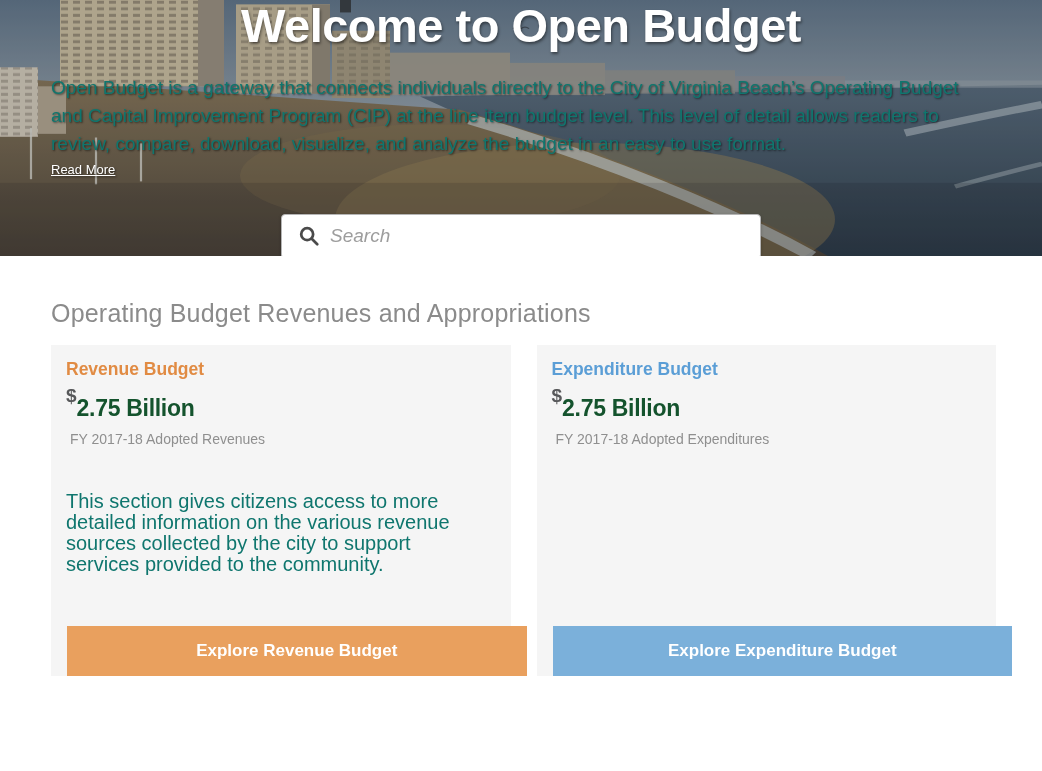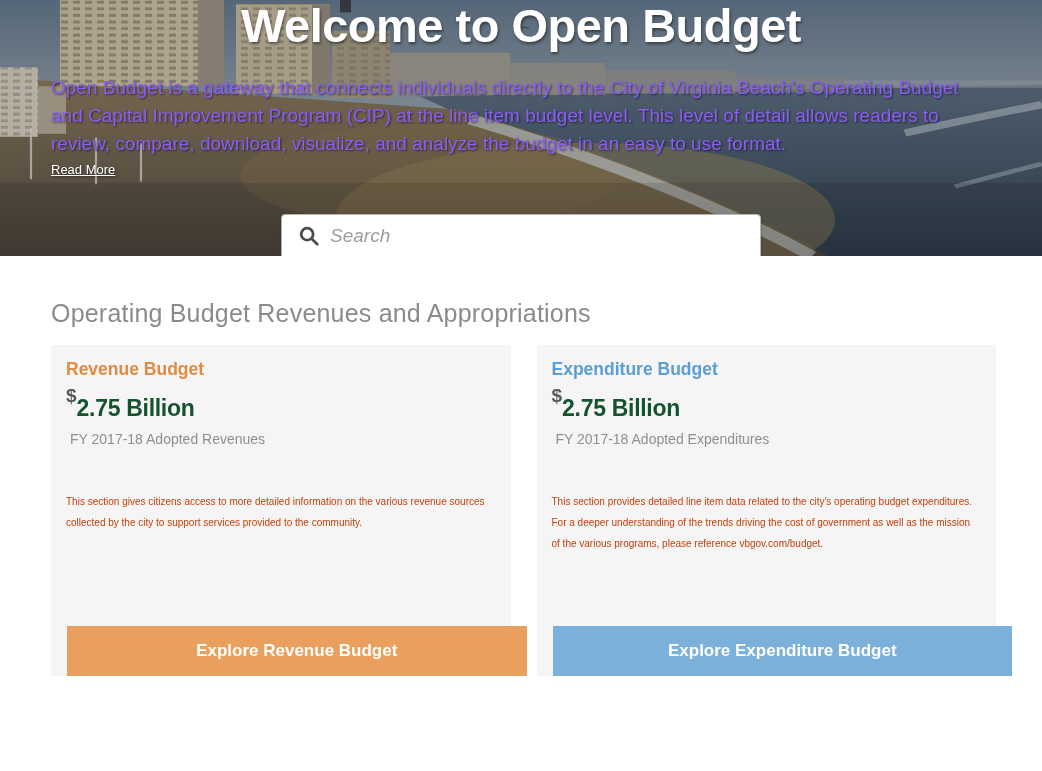--- a/index.html
+++ b/index.html
@@ -28,21 +28,21 @@
     text-align: center;
     color: #ffffff;
     font-size: 47px;
     font-weight: 700;
     line-height: 1.12;
     text-shadow: 1px 2px 3px rgba(0,0,0,0.45);
     letter-spacing: -0.5px;
   }
   .hero-desc {
     margin: 21px 51px 0 51px;
-    color: #8b5cf6;
+    color: #0f766e;
     font-size: 19px;
     line-height: 28px;
     text-shadow: 1px 1px 2px rgba(0,0,0,0.55);
   }
   .read-more {
     display: inline-block;
     margin: 4px 0 0 51px;
     color: #ffffff;
     font-size: 13px;
     text-decoration: underline;
@@ -100,23 +100,23 @@
   .currency {
     font-size: 19px;
     font-weight: 700;
     vertical-align: 14px;
     color: #57585a;
   }
   .amount { font-size: 23px; font-weight: 700; color: #14532d; letter-spacing: -0.3px; }
   .caption { margin: 9px 0 0 4px; font-size: 14px; color: #8f8f8f; }
   .card-desc {
     margin-top: 44px;
-    font-size: 10px;
+    font-size: 20px;
     line-height: 21px;
-    color: #c2410c;
+    color: #0f766e;
     padding-right: 6px;
   }
   .explore-btn {
     position: absolute;
     left: 16px; right: 0; bottom: 0;
     width: 100%;
     height: 50px;
     border: none;
     color: #ffffff;
     font-family: "Liberation Sans", sans-serif;
@@ -223,18 +223,17 @@
       <p class="card-desc">This section gives citizens access to more detailed information on the various revenue sources collected by the city to support services provided to the community.</p>
       <button class="explore-btn" style="background: rgb(233, 160, 94);">Explore Revenue Budget</button>
     </div>
 
     <div class="card">
       <h3 class="card-title" style="color: rgb(91, 158, 214);">Expenditure Budget</h3>
       <div class="amount-row">
         <span class="currency">$</span><span class="amount">2.75 Billion</span>
       </div>
       <div class="caption">FY 2017-18 Adopted Expenditures</div>
-      <p class="card-desc">This section provides detailed line item data related to the city's operating budget expenditures. For a deeper understanding of the trends driving the cost of government as well as the mission of the various programs, please reference vbgov.com/budget.</p>
       <button class="explore-btn" style="background: rgb(123, 176, 218);">Explore Expenditure Budget</button>
     </div>
 
   </div>
 </div>
 
 </body></html>

